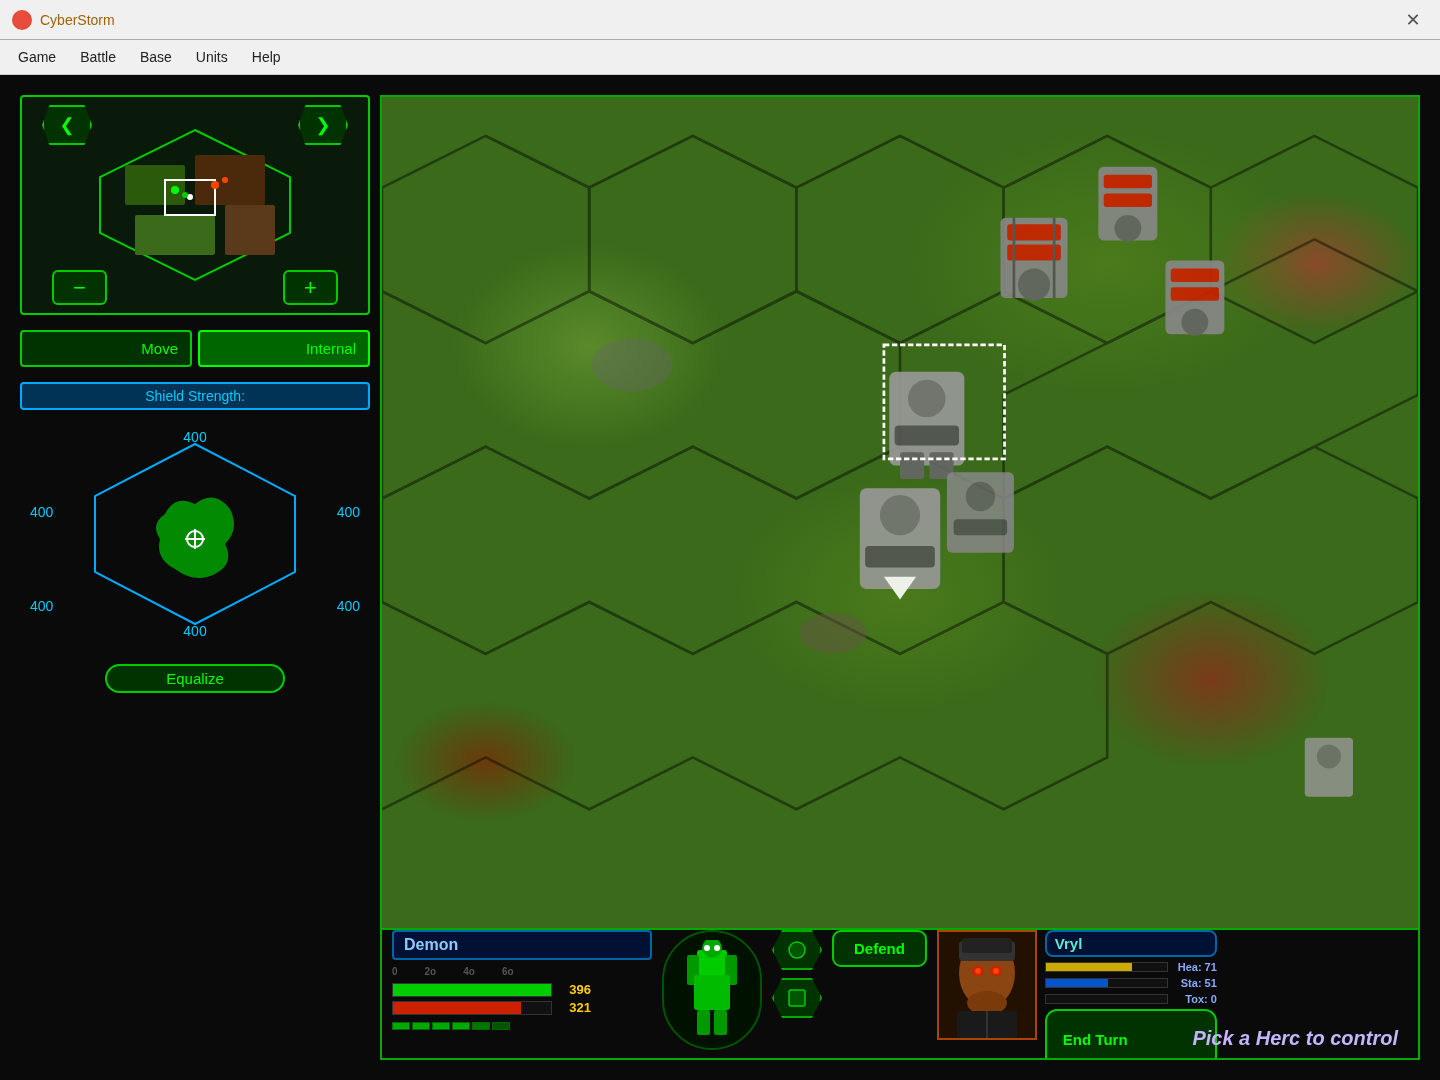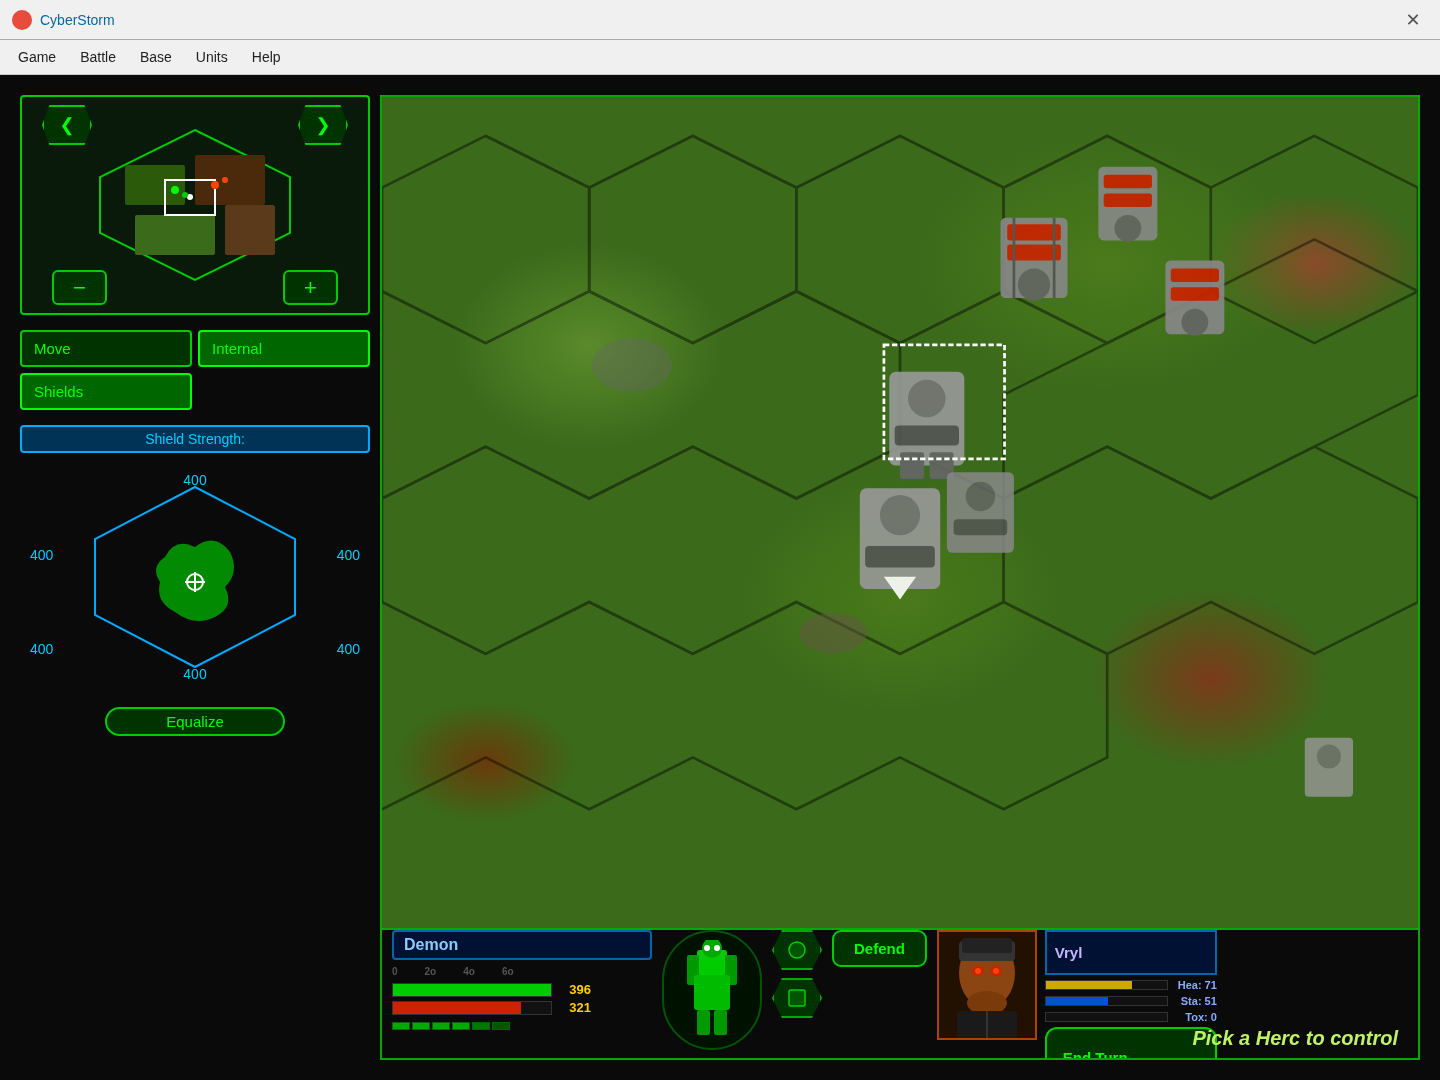--- a/index.html
+++ b/index.html
@@ -25,21 +25,21 @@
     }
     #app-icon {
       width: 20px; height: 20px;
       background: radial-gradient(circle, #e74c3c 60%, #c0392b 100%);
       border-radius: 50%;
       margin-right: 8px;
       flex-shrink: 0;
     }
     #title-text {
       font-size: 14px;
-      color: #0369a1;
+      color: #a16207;
       flex: 1;
     }
     #close-btn {
       width: 30px; height: 30px;
       background: none;
       border: none;
       font-size: 18px;
       color: #555;
       cursor: pointer;
       display: flex; align-items: center; justify-content: center;
@@ -149,21 +149,21 @@
       margin-top: 5px;
     }
     .action-btn {
       background: #003300;
       border: 2px solid #00cc00;
       border-radius: 4px;
       color: #00ff00;
       font-size: 15px;
       padding: 8px 12px;
       cursor: pointer;
-      text-align: left;
+      text-align: right;
       font-family: Arial, sans-serif;
     }
     .action-btn.active { background: #006600; border-color: #00ff00; }
 
     
     #shield-section {
       margin-top: 5px;
     }
     #shield-label-box {
       background: #003355;
@@ -385,24 +385,24 @@
     #char-stats {
       flex: 1;
       display: flex;
       flex-direction: column;
       gap: 4px;
     }
 
     #char-name-box {
       background: #001133;
       border: 2px solid #0066aa;
-      border-radius: 0;
-      color: #c4b5fd;
+      border-radius: 8px;
+      color: #5eead4;
       font-size: 15px;
-      padding: 12px 8px;
+      padding: 3px 8px;
     }
 
     .stat-row {
       display: flex;
       align-items: center;
       gap: 4px;
     }
 
     .stat-bar-container {
       flex: 1;
@@ -443,21 +443,21 @@
       padding: 20px 16px;
       cursor: pointer;
       white-space: nowrap;
     }
 
     
     #status-message {
       position: absolute;
       bottom: 8px;
       right: 20px;
-      color: #bef264;
+      color: #c4b5fd;
       font-size: 20px;
       font-style: italic;
     }
 
     
     #map-bg {
       position: absolute;
       top: 0; left: 0; right: 0; bottom: 130px;
       background:
         radial-gradient(ellipse 200px 150px at 20% 30%, #5a8a2a 0%, transparent 70%),
@@ -522,21 +522,20 @@
 
       <div id="zoom-controls">
         <div class="zoom-btn">−</div>
         <div class="zoom-btn">+</div>
       </div>
     </div>
 
     <div id="action-buttons">
       <div class="action-btn">Move</div>
       <div class="action-btn active">Internal</div>
-      <div class="action-btn active">Shields</div>
     </div>
 
     <div id="shield-section">
       <div id="shield-label-box">Shield Strength:</div>
     </div>
 
     <div id="direction-hex-container">
       <span class="dir-label" id="dir-top">400</span>
       <span class="dir-label" id="dir-left-top">400</span>
       <span class="dir-label" id="dir-right-top">400</span>

